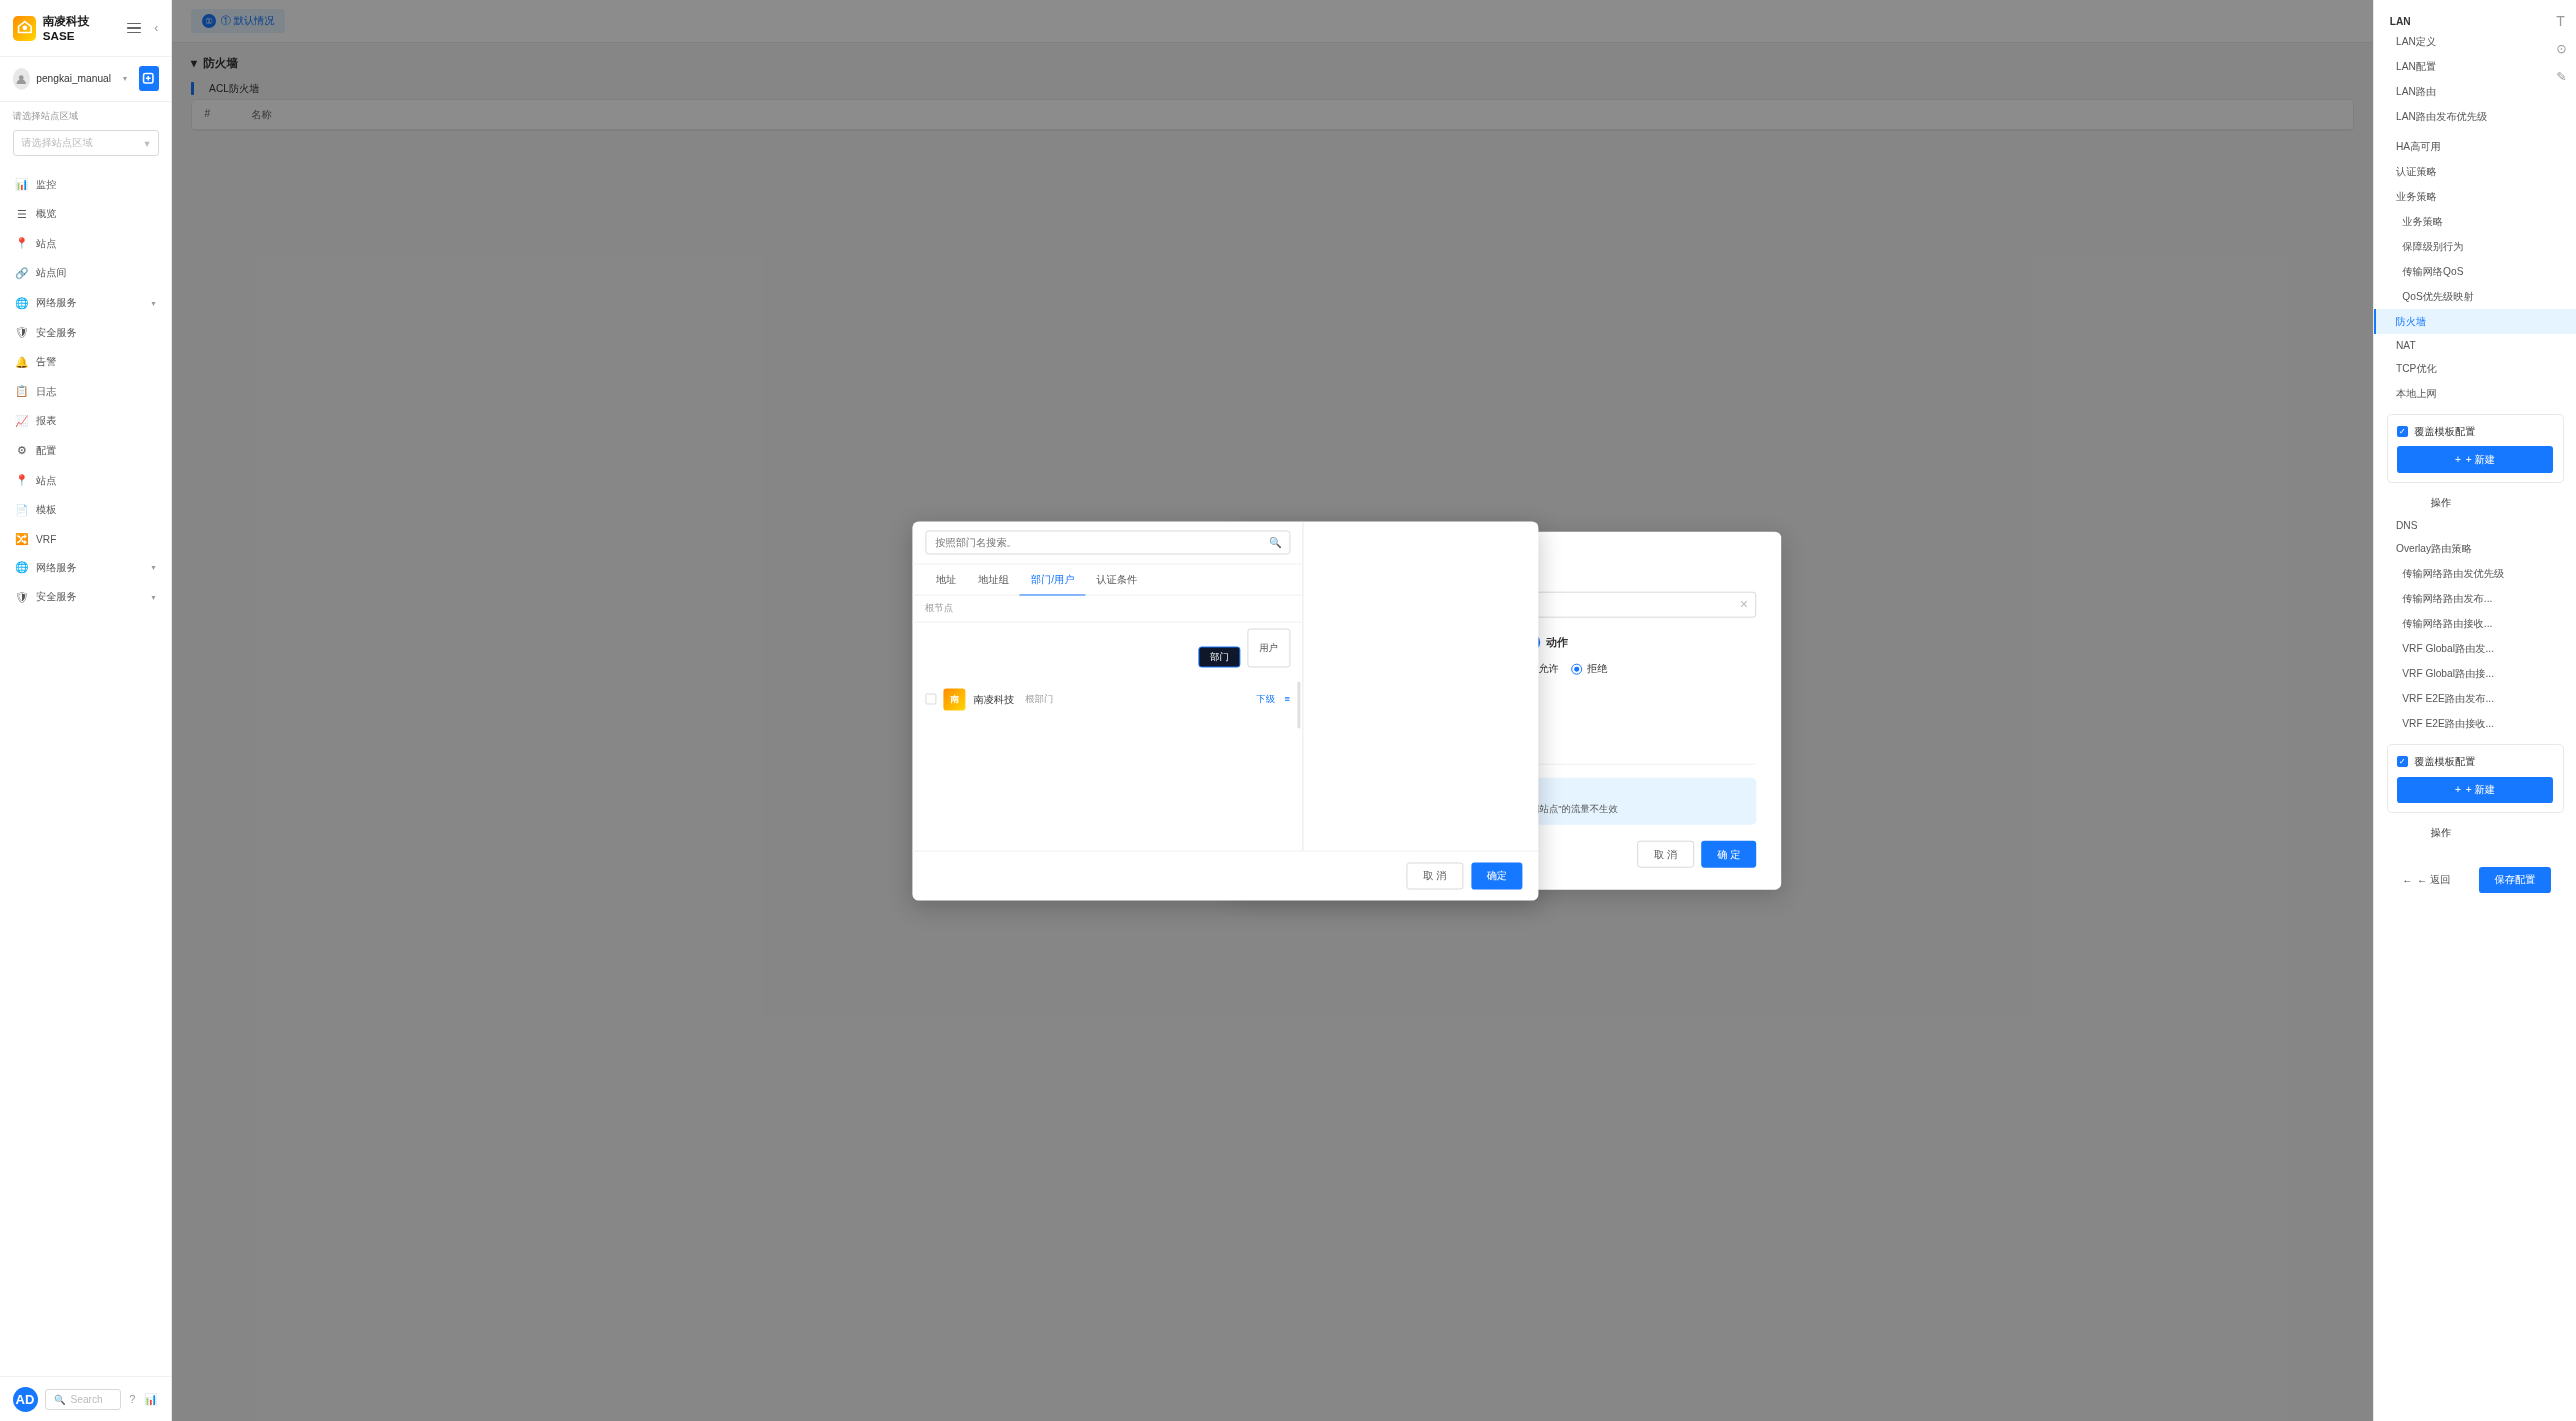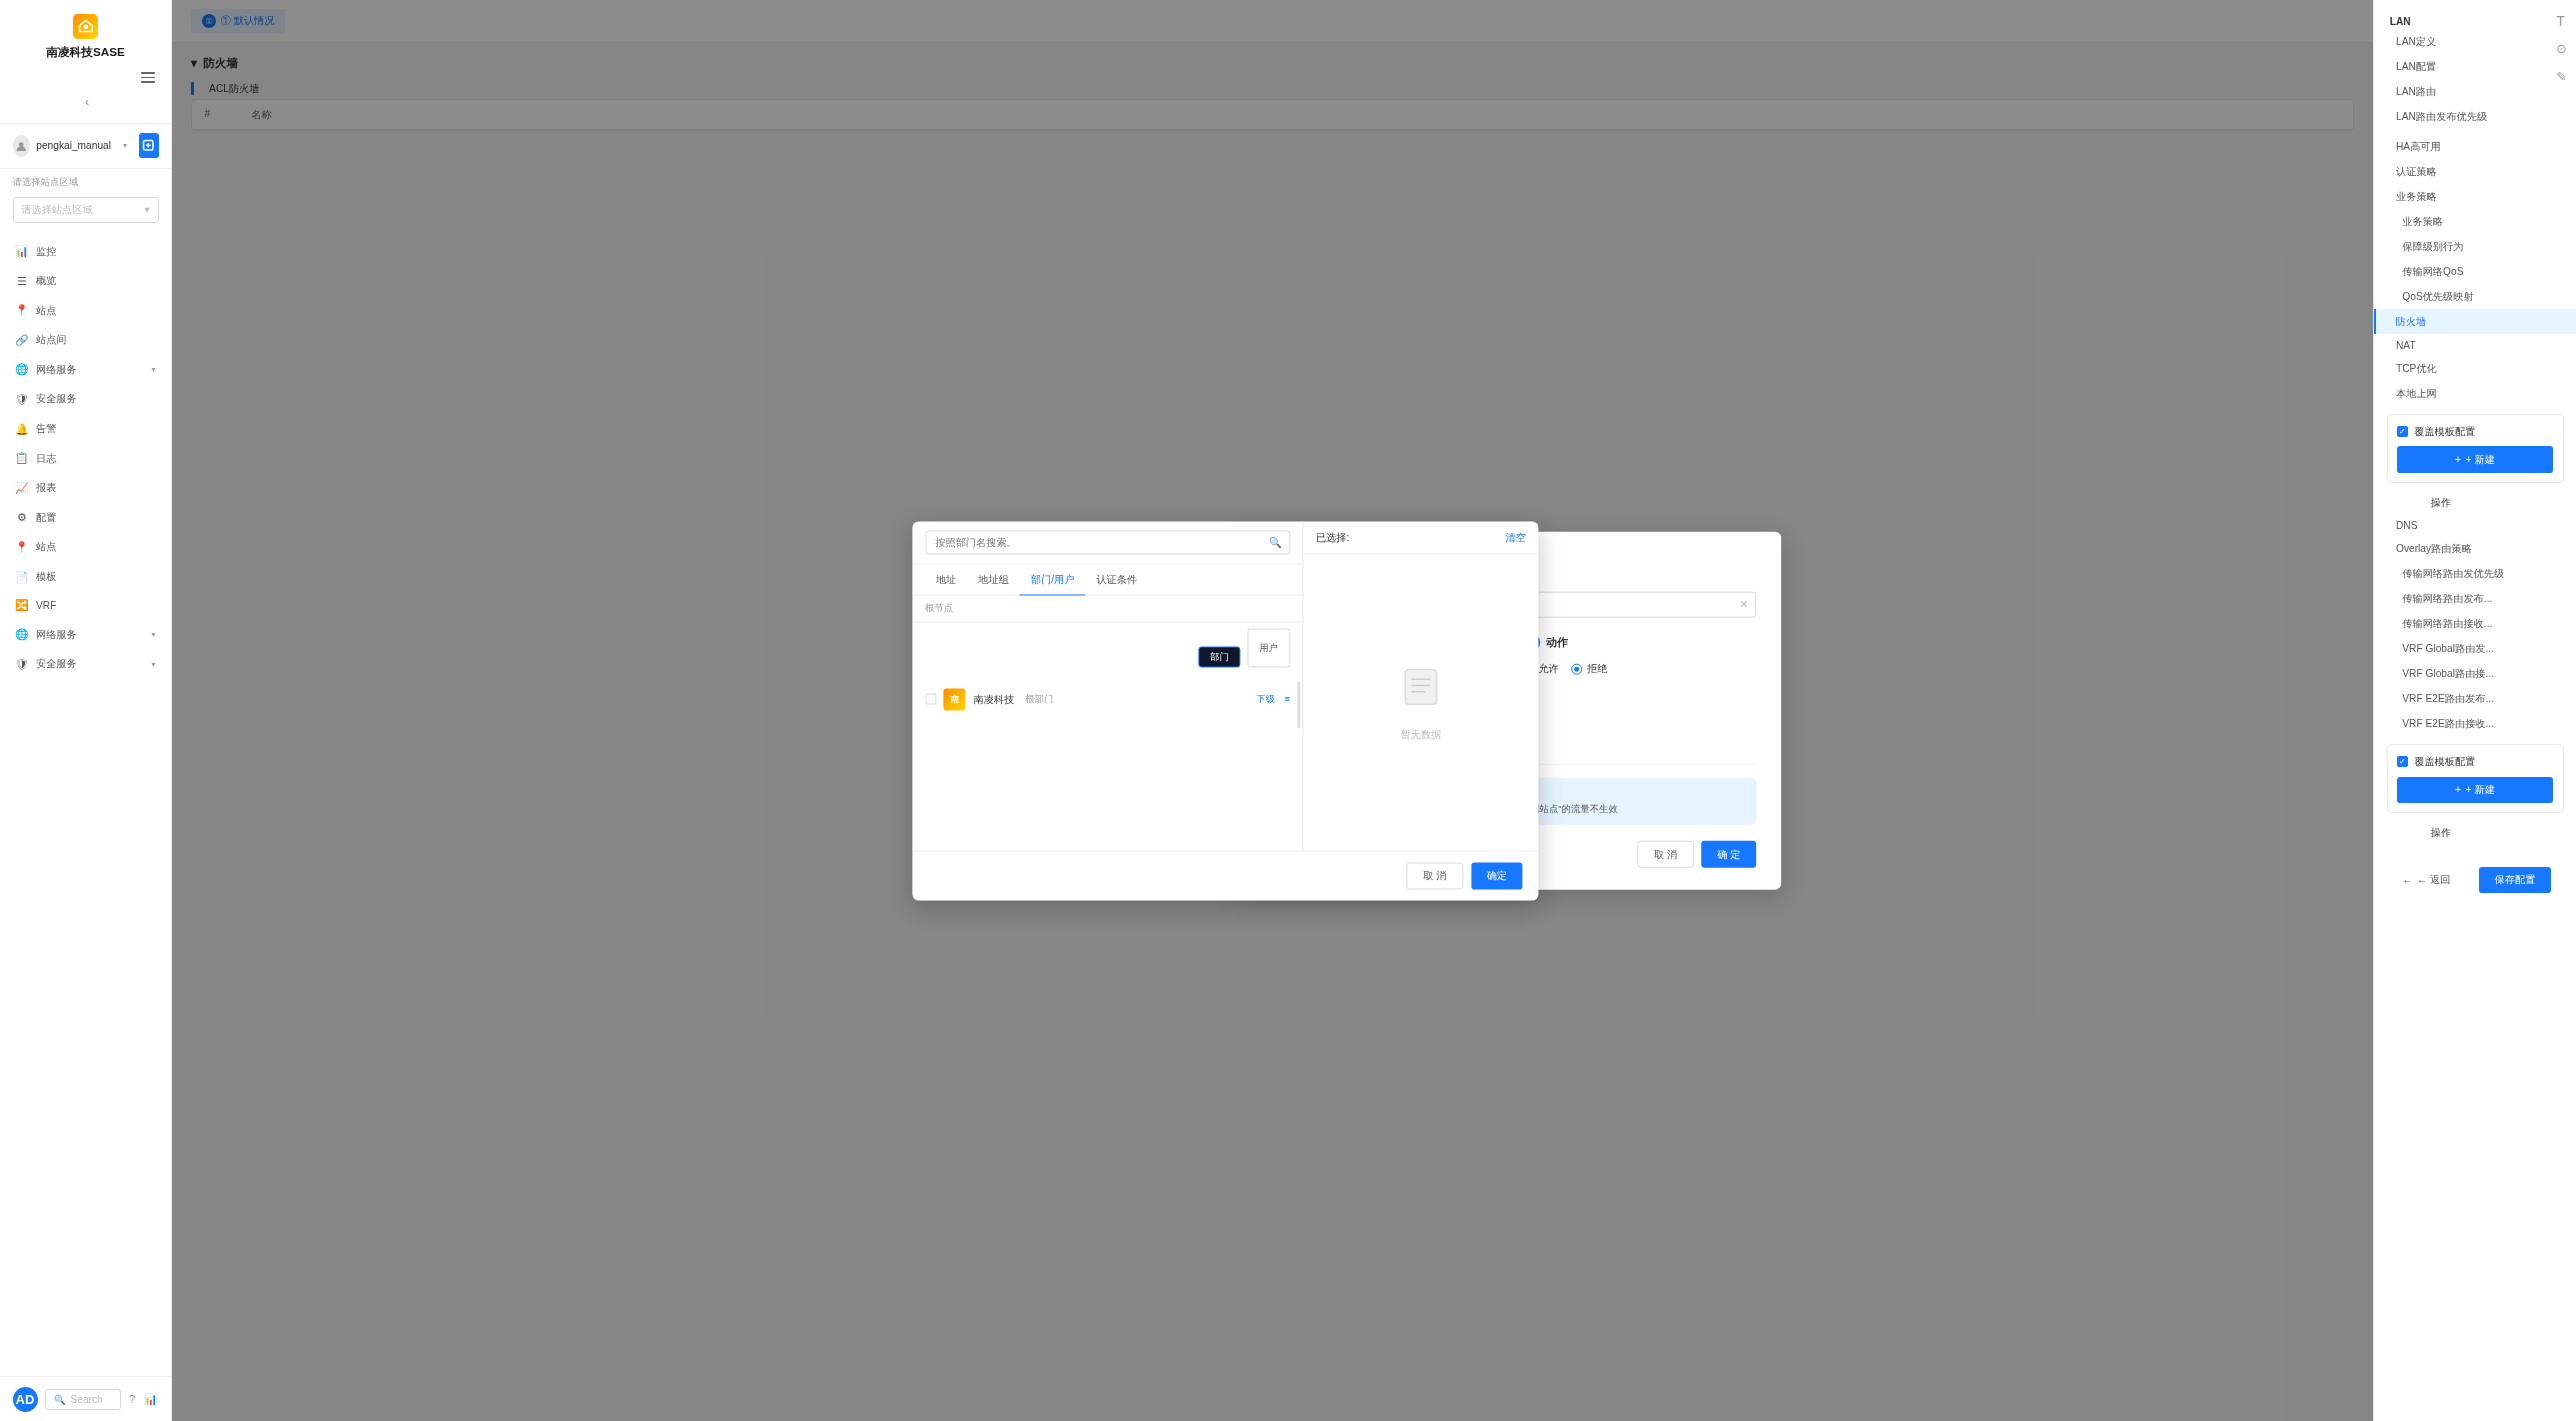--- a/index.html
+++ b/index.html
@@ -24,21 +24,20 @@
       border-right: 0.8px solid #e8e8e8;
       display: flex;
       flex-direction: column;
     }
     .sidebar-logo {
       display: flex;
       align-items: center;
       padding: 14px 12.5px;
       border-bottom: 0.8px solid #f0f0f0;
       gap: 6.3px;
-      flex-direction: column;
     }
     .logo-icon {
       width: 25px; height: 25px;
       background: linear-gradient(135deg, #ff8c00, #ffd700);
       border-radius: 4.7px;
       display: flex; align-items: center; justify-content: center;
       color: white; font-weight: bold; font-size: 11px;
     }
     .logo-text { font-size: 11.7px; font-weight: 600; color: #1a1a1a; }
     .sidebar-menu-btn {
@@ -798,37 +797,20 @@
           <div class="dept-actions">
             <span class="dept-action-link">下级</span>
             <span class="dept-action-link">≡</span>
           </div>
         </div>
 
         <div style="position:absolute;right:1.6px;top:0;width:3.1px;height:47px;background:#e0e0e0;border-radius:1.6px;top:7.8px;"></div>
       </div>
     </div>
 
-    <div class="dept-right">
-      <div class="dept-right-header">
-        <span class="dept-right-title">已选择:</span>
-        <span class="dept-clear">清空</span>
-      </div>
-      <div class="dept-empty">
-        <div class="dept-empty-icon">
-          <svg width="47" height="47" viewBox="0 0 60 60" fill="none">
-            <rect x="10" y="8" width="40" height="44" rx="4" fill="#f0f0f0" stroke="#ddd" stroke-width="2"></rect>
-            <line x1="18" y1="20" x2="42" y2="20" stroke="#ccc" stroke-width="2"></line>
-            <line x1="18" y1="28" x2="42" y2="28" stroke="#ccc" stroke-width="2"></line>
-            <line x1="18" y1="36" x2="36" y2="36" stroke="#ccc" stroke-width="2"></line>
-          </svg>
-        </div>
-        <span class="dept-empty-text">暂无数据</span>
-      </div>
-    </div>
   </div>
 
   <div class="dept-footer">
     <button class="btn-cancel">取 消</button>
     <button class="btn-confirm">确定</button>
   </div>
 </div>
 
 
 </body></html>

